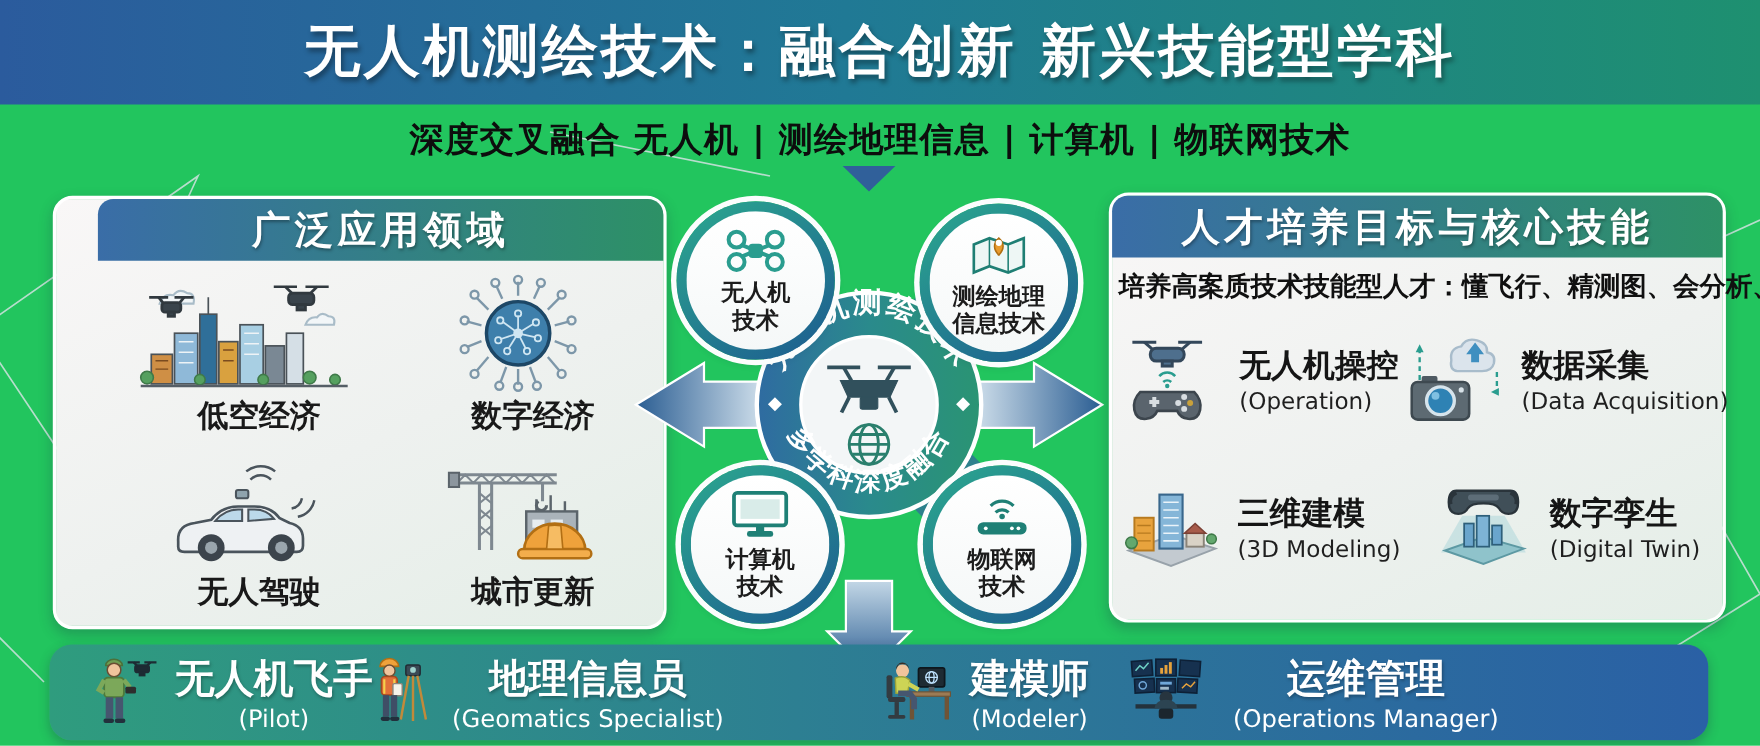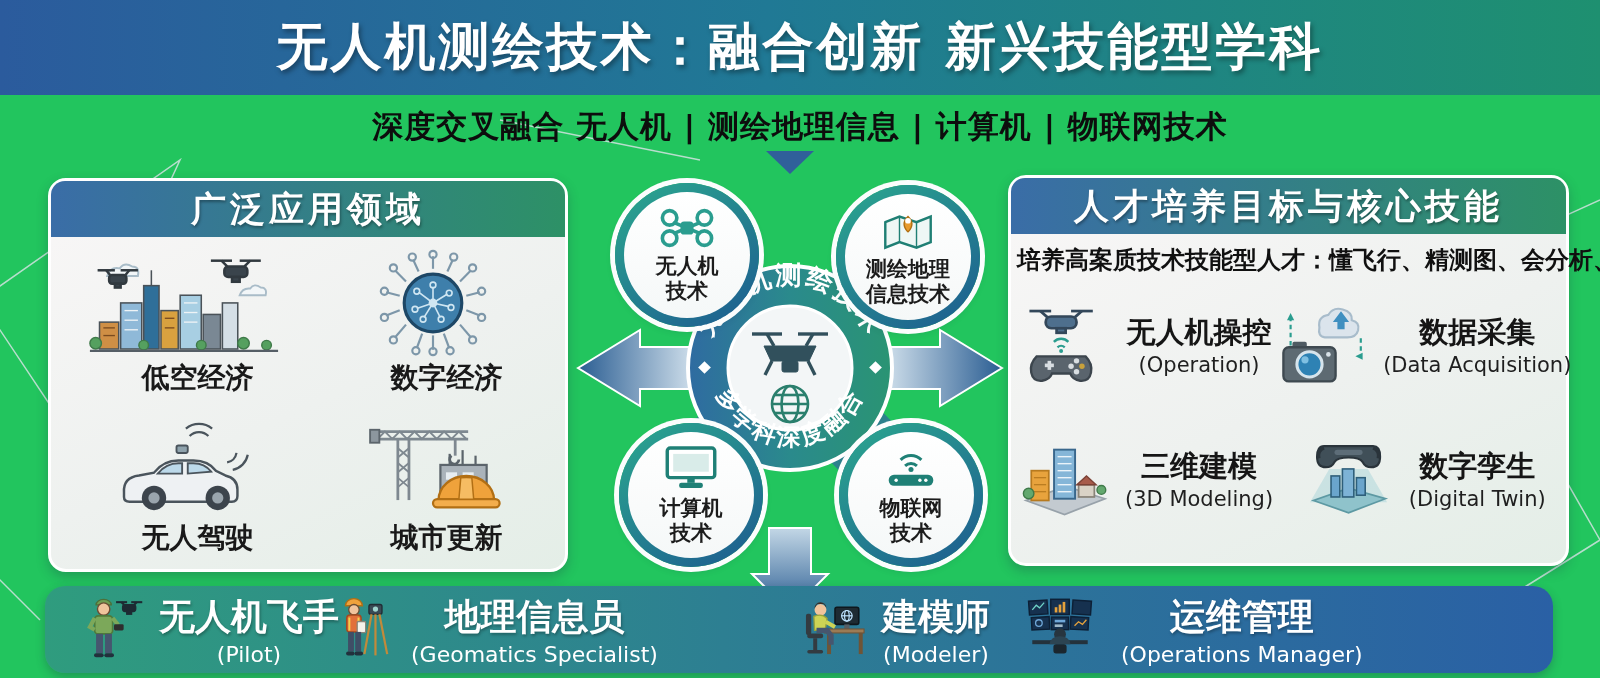--- a/index.html
+++ b/index.html
@@ -18,34 +18,34 @@
 
   
   .panel{position:absolute;border-radius:18px;border:3px solid #fff;z-index:2;
     background:linear-gradient(155deg,#f9f7f7 0%,#eef1ef 55%,#e4eee7 100%);
     box-shadow:0 5px 12px rgba(30,50,70,.28);}
   .panel-header{height:56px;border-radius:14px 14px 0 0;
     background:linear-gradient(90deg,#3a6da7,#2d9166);
     display:flex;align-items:center;justify-content:center;}
   .panel-header-title{color:#fff;font-size:35px;font-weight:800;letter-spacing:4px;
     text-shadow:1px 2px 3px rgba(0,0,0,.35);}
-  .left-panel{left:48px;top:178px;width:514px;height:388px;}
+  .left-panel{left:48px;top:178px;width:514px;height:388px;padding-left:38px;}
   .left-grid{display:grid;grid-template-columns:1fr 1fr;grid-template-rows:1fr 1fr;
     height:320px;padding:4px 8px 0;}
   .app-item{display:flex;flex-direction:column;align-items:center;justify-content:flex-end;padding-bottom:4px;}
   .app-icon{display:flex;align-items:flex-end;justify-content:center;}
   .app-label{font-size:28px;font-weight:800;color:#191919;margin-top:2px;margin-left:28px;}
 
   .right-panel{left:1008px;top:175px;width:555px;height:385px;}
   .right-sub{margin:10px 6px 0;text-align:center;font-size:24px;font-weight:800;color:#101010;white-space:nowrap;}
   .skill-grid{display:grid;grid-template-columns:1fr 1.05fr;grid-template-rows:1fr 1fr;
     height:268px;padding:2px 4px 0;}
   .skill{display:flex;align-items:center;justify-content:center;gap:10px;}
   .skill-icon{display:flex;align-items:center;justify-content:center;width:100px;}
-  .skill-text{display:flex;flex-direction:column;align-items:center;}
+  .skill-text{display:flex;flex-direction:column;align-items:flex-start;}
   .skill-label{font-size:29px;font-weight:800;color:#151515;white-space:nowrap;}
   .skill-sub{font-size:21px;color:#1f1f1f;white-space:nowrap;}
 
   
   .center-svg{position:absolute;left:540px;top:145px;z-index:2;}
   .node{position:absolute;width:126px;height:126px;border-radius:50%;z-index:3;
     border:9px solid transparent;
     background:linear-gradient(#ffffff,#f5f8f8) padding-box,linear-gradient(145deg,#2aa18f 10%,#1d5e90 95%) border-box;
     box-shadow:0 0 0 5px #fbfdfd,0 3px 8px rgba(20,40,60,.22);
     display:flex;flex-direction:column;align-items:center;justify-content:center;gap:1px;}

